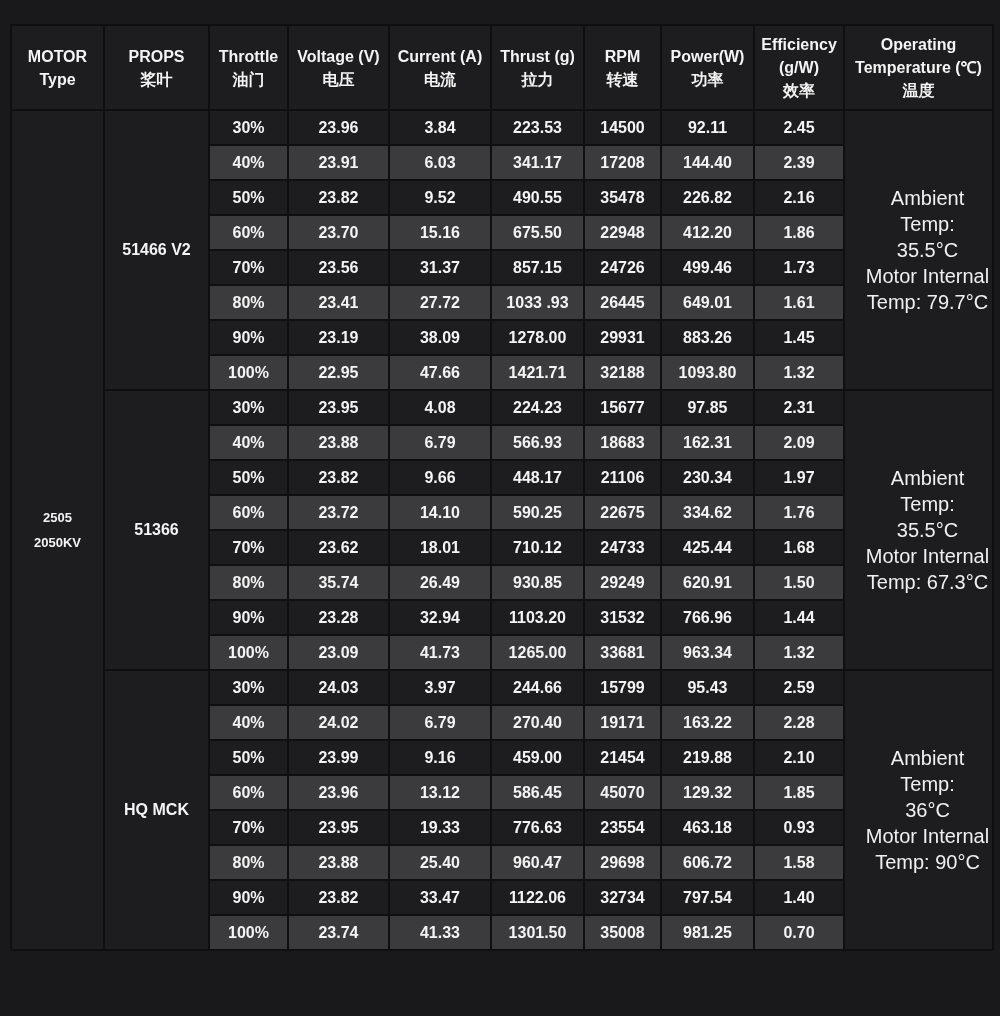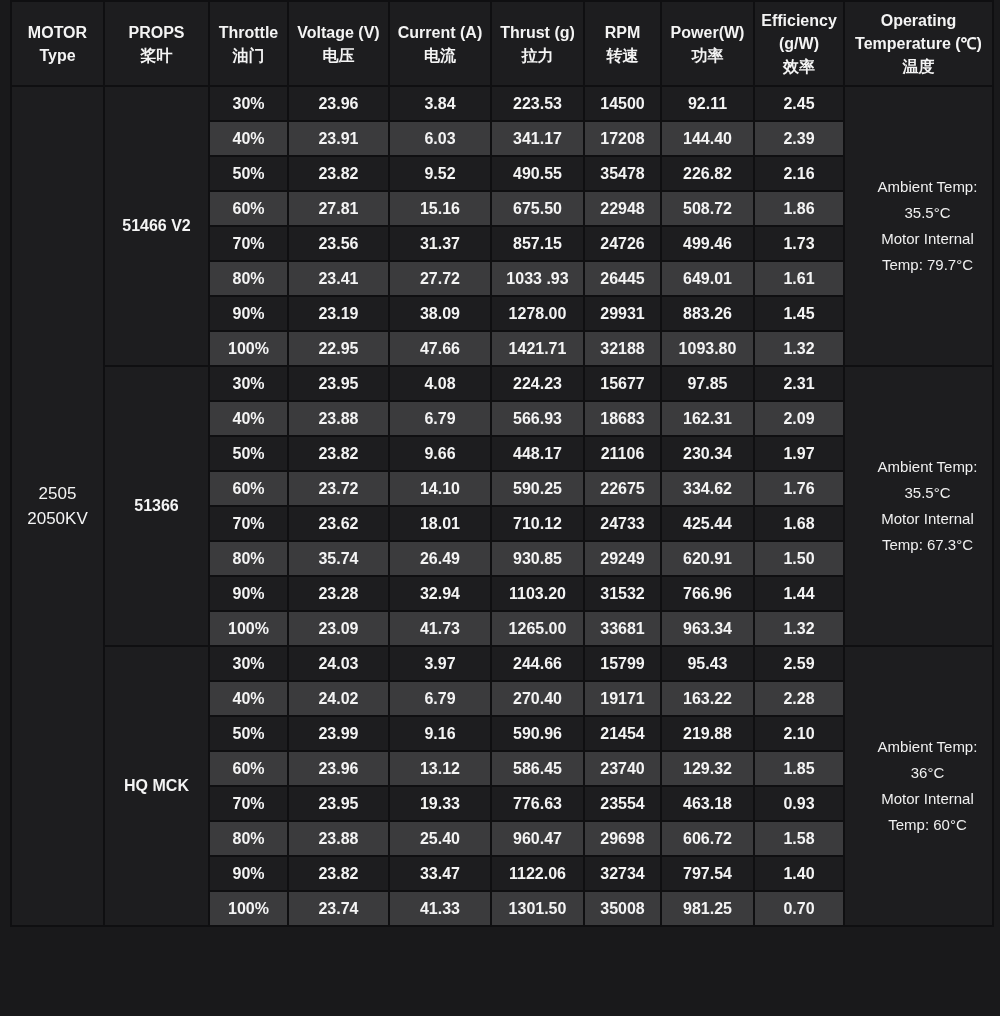--- a/index.html
+++ b/index.html
@@ -3,21 +3,21 @@
 <meta charset="utf-8">
 <style>
   html, body { margin:0; padding:0; }
   body {
     width:1000px; height:1016px;
     background:#19191b;
     font-family:"Liberation Sans", sans-serif;
     position:relative;
     overflow:hidden;
   }
-  .table-wrap { position:absolute; top:0; left:10px; }
+  .table-wrap { position:absolute; top:24px; left:10px; }
   table {
     border-collapse:collapse;
     table-layout:fixed;
     width:982px;
   }
   th, td {
     border:2px solid #0f0f11;
     color:#f4f4f4;
     text-align:center;
     vertical-align:middle;
@@ -32,24 +32,24 @@
   }
   thead .hl { line-height:23px; }
   tbody td {
     height:33px;
     background:#1d1d1f;
     font-size:16px;
     font-weight:700;
   }
   tbody td.stripe { background:#3b3b3d; }
   td.group-cell { background:#1d1d1f; }
-  .motor-cell div { font-size:17px; font-weight:400; line-height:25px; }
+  .motor-cell div { font-size:13px; font-weight:700; line-height:25px; }
   .prop-cell { font-size:16px; font-weight:700; }
   .temp-cell div {
-    font-size:15px;
+    font-size:20px;
     font-weight:400;
     line-height:26px;
     color:#f0f0f0;
     padding-left:18px;
   }
 </style>
 </head>
 <body>
 
 <div class="table-wrap">
@@ -146,25 +146,25 @@
           <td class="data-cell">50%</td>
           <td class="data-cell">23.82</td>
           <td class="data-cell">9.52</td>
           <td class="data-cell">490.55</td>
           <td class="data-cell">35478</td>
           <td class="data-cell">226.82</td>
           <td class="data-cell">2.16</td>
         </tr>
         <tr>
           <td class="data-cell stripe">60%</td>
-          <td class="data-cell stripe">27.81</td>
+          <td class="data-cell stripe">23.70</td>
           <td class="data-cell stripe">15.16</td>
           <td class="data-cell stripe">675.50</td>
           <td class="data-cell stripe">22948</td>
-          <td class="data-cell stripe">508.72</td>
+          <td class="data-cell stripe">412.20</td>
           <td class="data-cell stripe">1.86</td>
         </tr>
         <tr>
           <td class="data-cell">70%</td>
           <td class="data-cell">23.56</td>
           <td class="data-cell">31.37</td>
           <td class="data-cell">857.15</td>
           <td class="data-cell">24726</td>
           <td class="data-cell">499.46</td>
           <td class="data-cell">1.73</td>
@@ -281,47 +281,47 @@
           <td class="data-cell">24.03</td>
           <td class="data-cell">3.97</td>
           <td class="data-cell">244.66</td>
           <td class="data-cell">15799</td>
           <td class="data-cell">95.43</td>
           <td class="data-cell">2.59</td>
           <td rowspan="8" class="group-cell temp-cell">
             <div>Ambient Temp:</div>
             <div>36°C</div>
             <div>Motor Internal</div>
-            <div>Temp: 60°C</div>
+            <div>Temp: 90°C</div>
           </td>
         </tr>
         <tr>
           <td class="data-cell stripe">40%</td>
           <td class="data-cell stripe">24.02</td>
           <td class="data-cell stripe">6.79</td>
           <td class="data-cell stripe">270.40</td>
           <td class="data-cell stripe">19171</td>
           <td class="data-cell stripe">163.22</td>
           <td class="data-cell stripe">2.28</td>
         </tr>
         <tr>
           <td class="data-cell">50%</td>
           <td class="data-cell">23.99</td>
           <td class="data-cell">9.16</td>
-          <td class="data-cell">590.96</td>
+          <td class="data-cell">459.00</td>
           <td class="data-cell">21454</td>
           <td class="data-cell">219.88</td>
           <td class="data-cell">2.10</td>
         </tr>
         <tr>
           <td class="data-cell stripe">60%</td>
           <td class="data-cell stripe">23.96</td>
           <td class="data-cell stripe">13.12</td>
           <td class="data-cell stripe">586.45</td>
-          <td class="data-cell stripe">23740</td>
+          <td class="data-cell stripe">45070</td>
           <td class="data-cell stripe">129.32</td>
           <td class="data-cell stripe">1.85</td>
         </tr>
         <tr>
           <td class="data-cell">70%</td>
           <td class="data-cell">23.95</td>
           <td class="data-cell">19.33</td>
           <td class="data-cell">776.63</td>
           <td class="data-cell">23554</td>
           <td class="data-cell">463.18</td>

